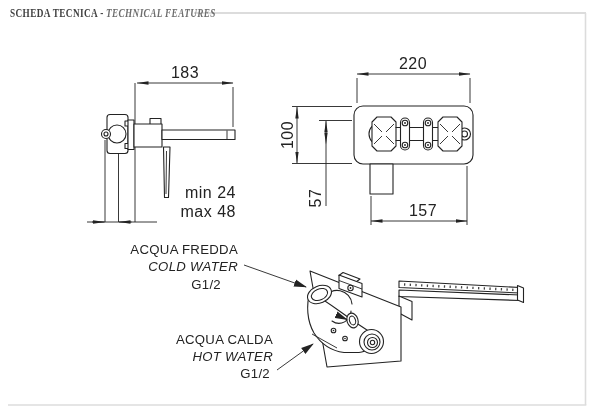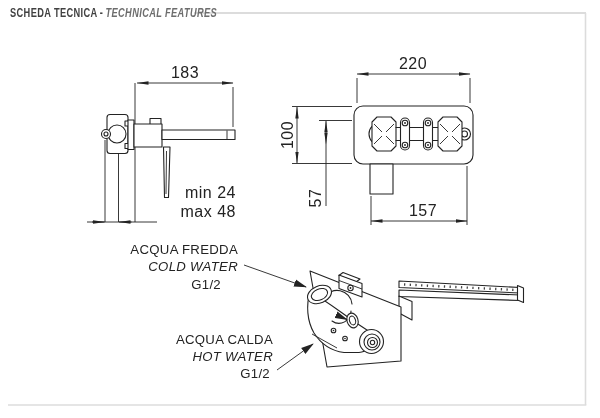--- a/index.html
+++ b/index.html
@@ -1,19 +1,19 @@
 <!DOCTYPE html>
 <html style="--line: #232323; --frame: #dcdcdc; --title: #414141; --title_en: #6d6d6d;"><head>
 <meta charset="utf-8">
 <style>
   html,body{margin:0;padding:0;background:#fff;}
   .page{position:relative;width:600px;height:418px;background:#fff;overflow:hidden;
         font-family:"Liberation Sans",sans-serif;}
   
-  .header{position:absolute;left:10px;right:14px;top:4px;display:flex;align-items:center;height:16px;}
+  .header{position:absolute;left:10px;right:14px;top:4px;display:flex;align-items:center;height:16px;font-family:Liberation Serif, serif;}
   .title-wrap{width:184px;white-space:nowrap;overflow:visible;}
   .title{display:inline-block;transform:scaleX(.74);transform-origin:left center;
          font-weight:bold;font-size:12.5px;letter-spacing:.5px;white-space:nowrap;}
   .t-it{color:var(--title,#414141);}
   .t-sep{color:var(--title,#414141);padding:0 3px;}
   .t-en{color:var(--title_en,#6d6d6d);font-style:italic;}
   .rule{flex:1;height:2px;background:var(--frame,#dcdcdc);margin-top:1px;}
   
   svg{position:absolute;left:0;top:0;}
   .part{stroke:var(--line,#232323);stroke-width:1.1;fill:none;stroke-linejoin:round;stroke-linecap:round;}

